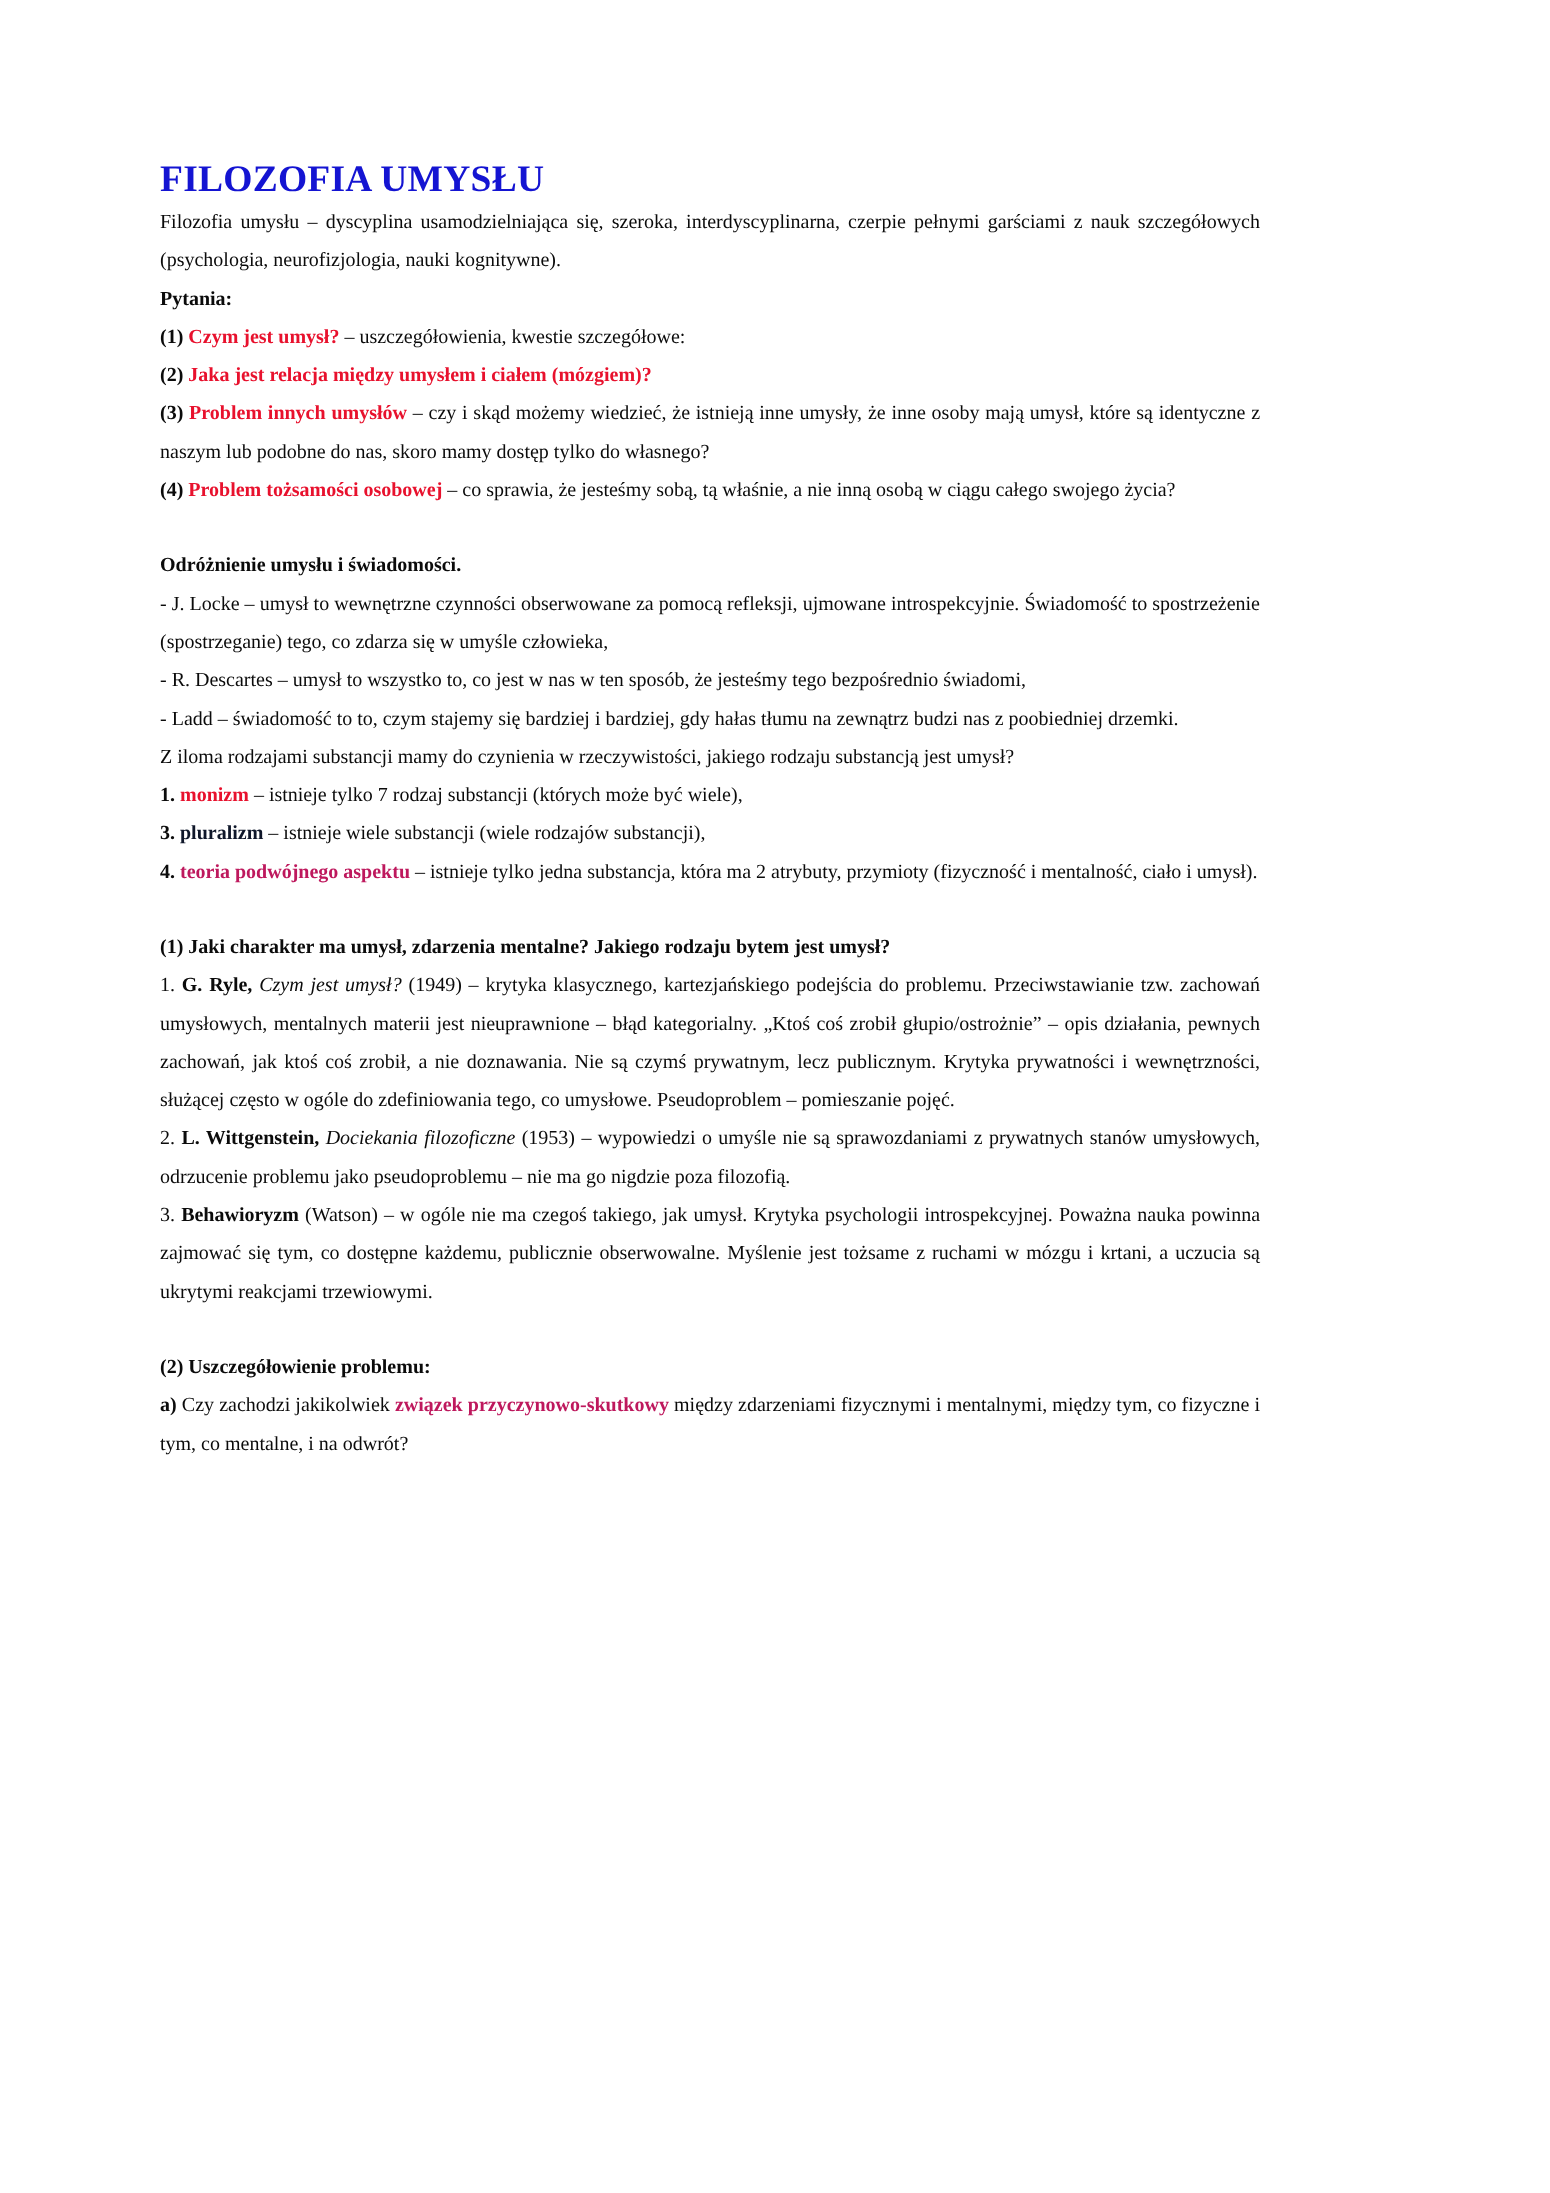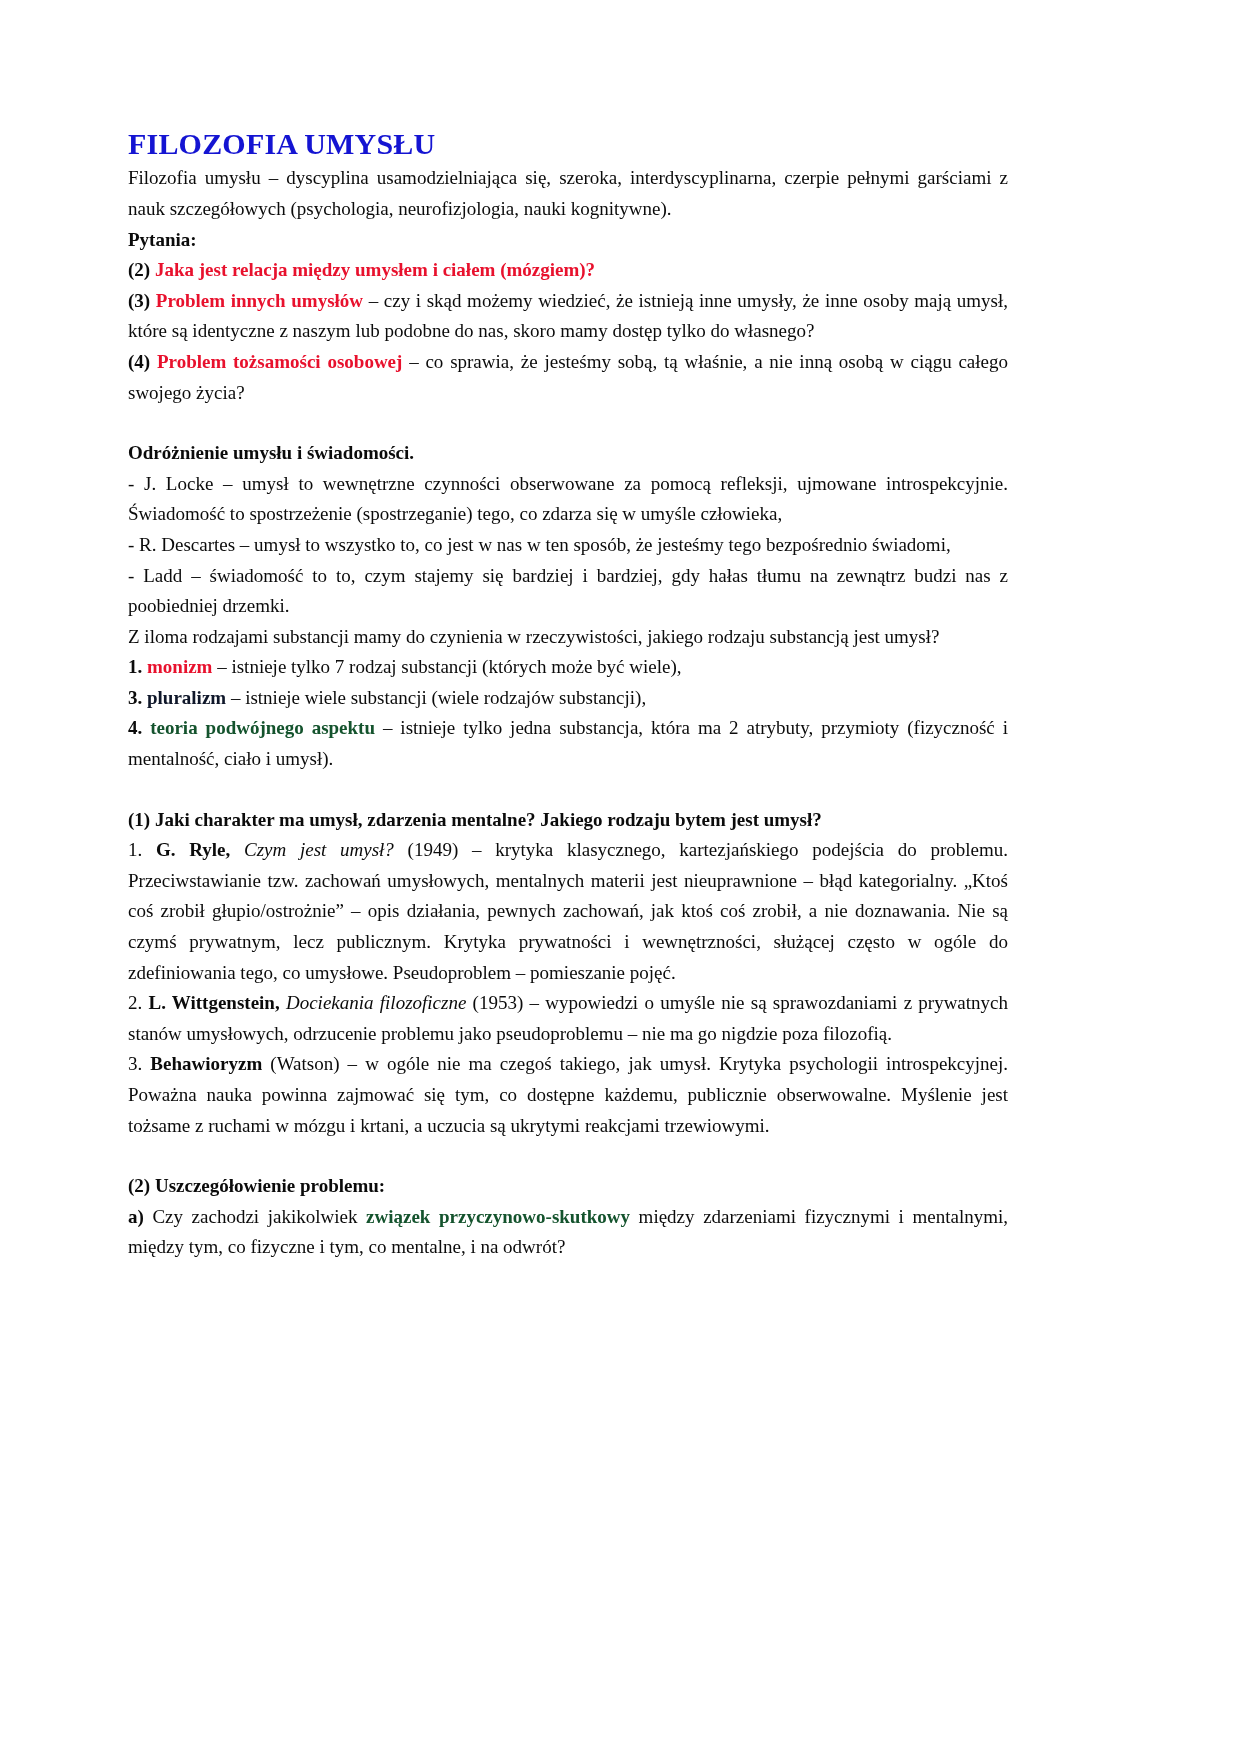--- a/index.html
+++ b/index.html
@@ -29,48 +29,51 @@
     font-family: "Liberation Serif", "DejaVu Serif", serif;
     font-size: 30px;
     line-height: 1.08;
     font-weight: bold;
     color: #1414d2;
     margin: 0 0 3px 0;
     letter-spacing: 0.2px;
   }
   p {
     margin: 0;
-    font-size: 19px;
+    font-size: 16px;
     line-height: 30.6px;
     text-align: justify;
     text-justify: inter-word;
     hyphens: none;
   }
   p.nojust { text-align: left; }
   .b { font-weight: bold; }
   .i { font-style: italic; }
   .red { color: #e8112d; font-weight: bold; }
   .orange { color: #ec7b1c; font-weight: bold; }
   .green { color: #0f172a; font-weight: bold; }
-  .blue { color: #14532d; font-weight: bold; }
+  .blue { color: #be185d; font-weight: bold; }
   .gap { height: 30px; }
   .heading { font-weight: bold; }
 </style>
 </head>
 <body>
 
 <div class="page">
   <div class="doc">
 
     <h1 class="title">FILOZOFIA UMYSŁU</h1>
 
     <p>Filozofia umysłu – dyscyplina usamodzielniająca się, szeroka, interdyscyplinarna, czerpie pełnymi garściami z nauk szczegółowych (psychologia, neurofizjologia, nauki kognitywne).</p>
 
     <p class="heading nojust">Pytania:</p>
 
+    <p>
+      <span class="b">(1)</span><span> </span><span class="red">Czym jest umysł?</span><span> – uszczegółowienia, kwestie szczegółowe:</span>
+    </p>
 
     <p class="nojust">
       <span class="b">(2)</span><span> </span><span class="red">Jaka jest relacja między umysłem i ciałem (mózgiem)?</span><span></span>
     </p>
 
     <p>
       <span class="b">(3)</span><span> </span><span class="red">Problem innych umysłów</span><span> – czy i skąd możemy wiedzieć, że istnieją inne umysły, że inne osoby mają umysł, które są identyczne z naszym lub podobne do nas, skoro mamy dostęp tylko do własnego?</span>
     </p>
 
     <p>

